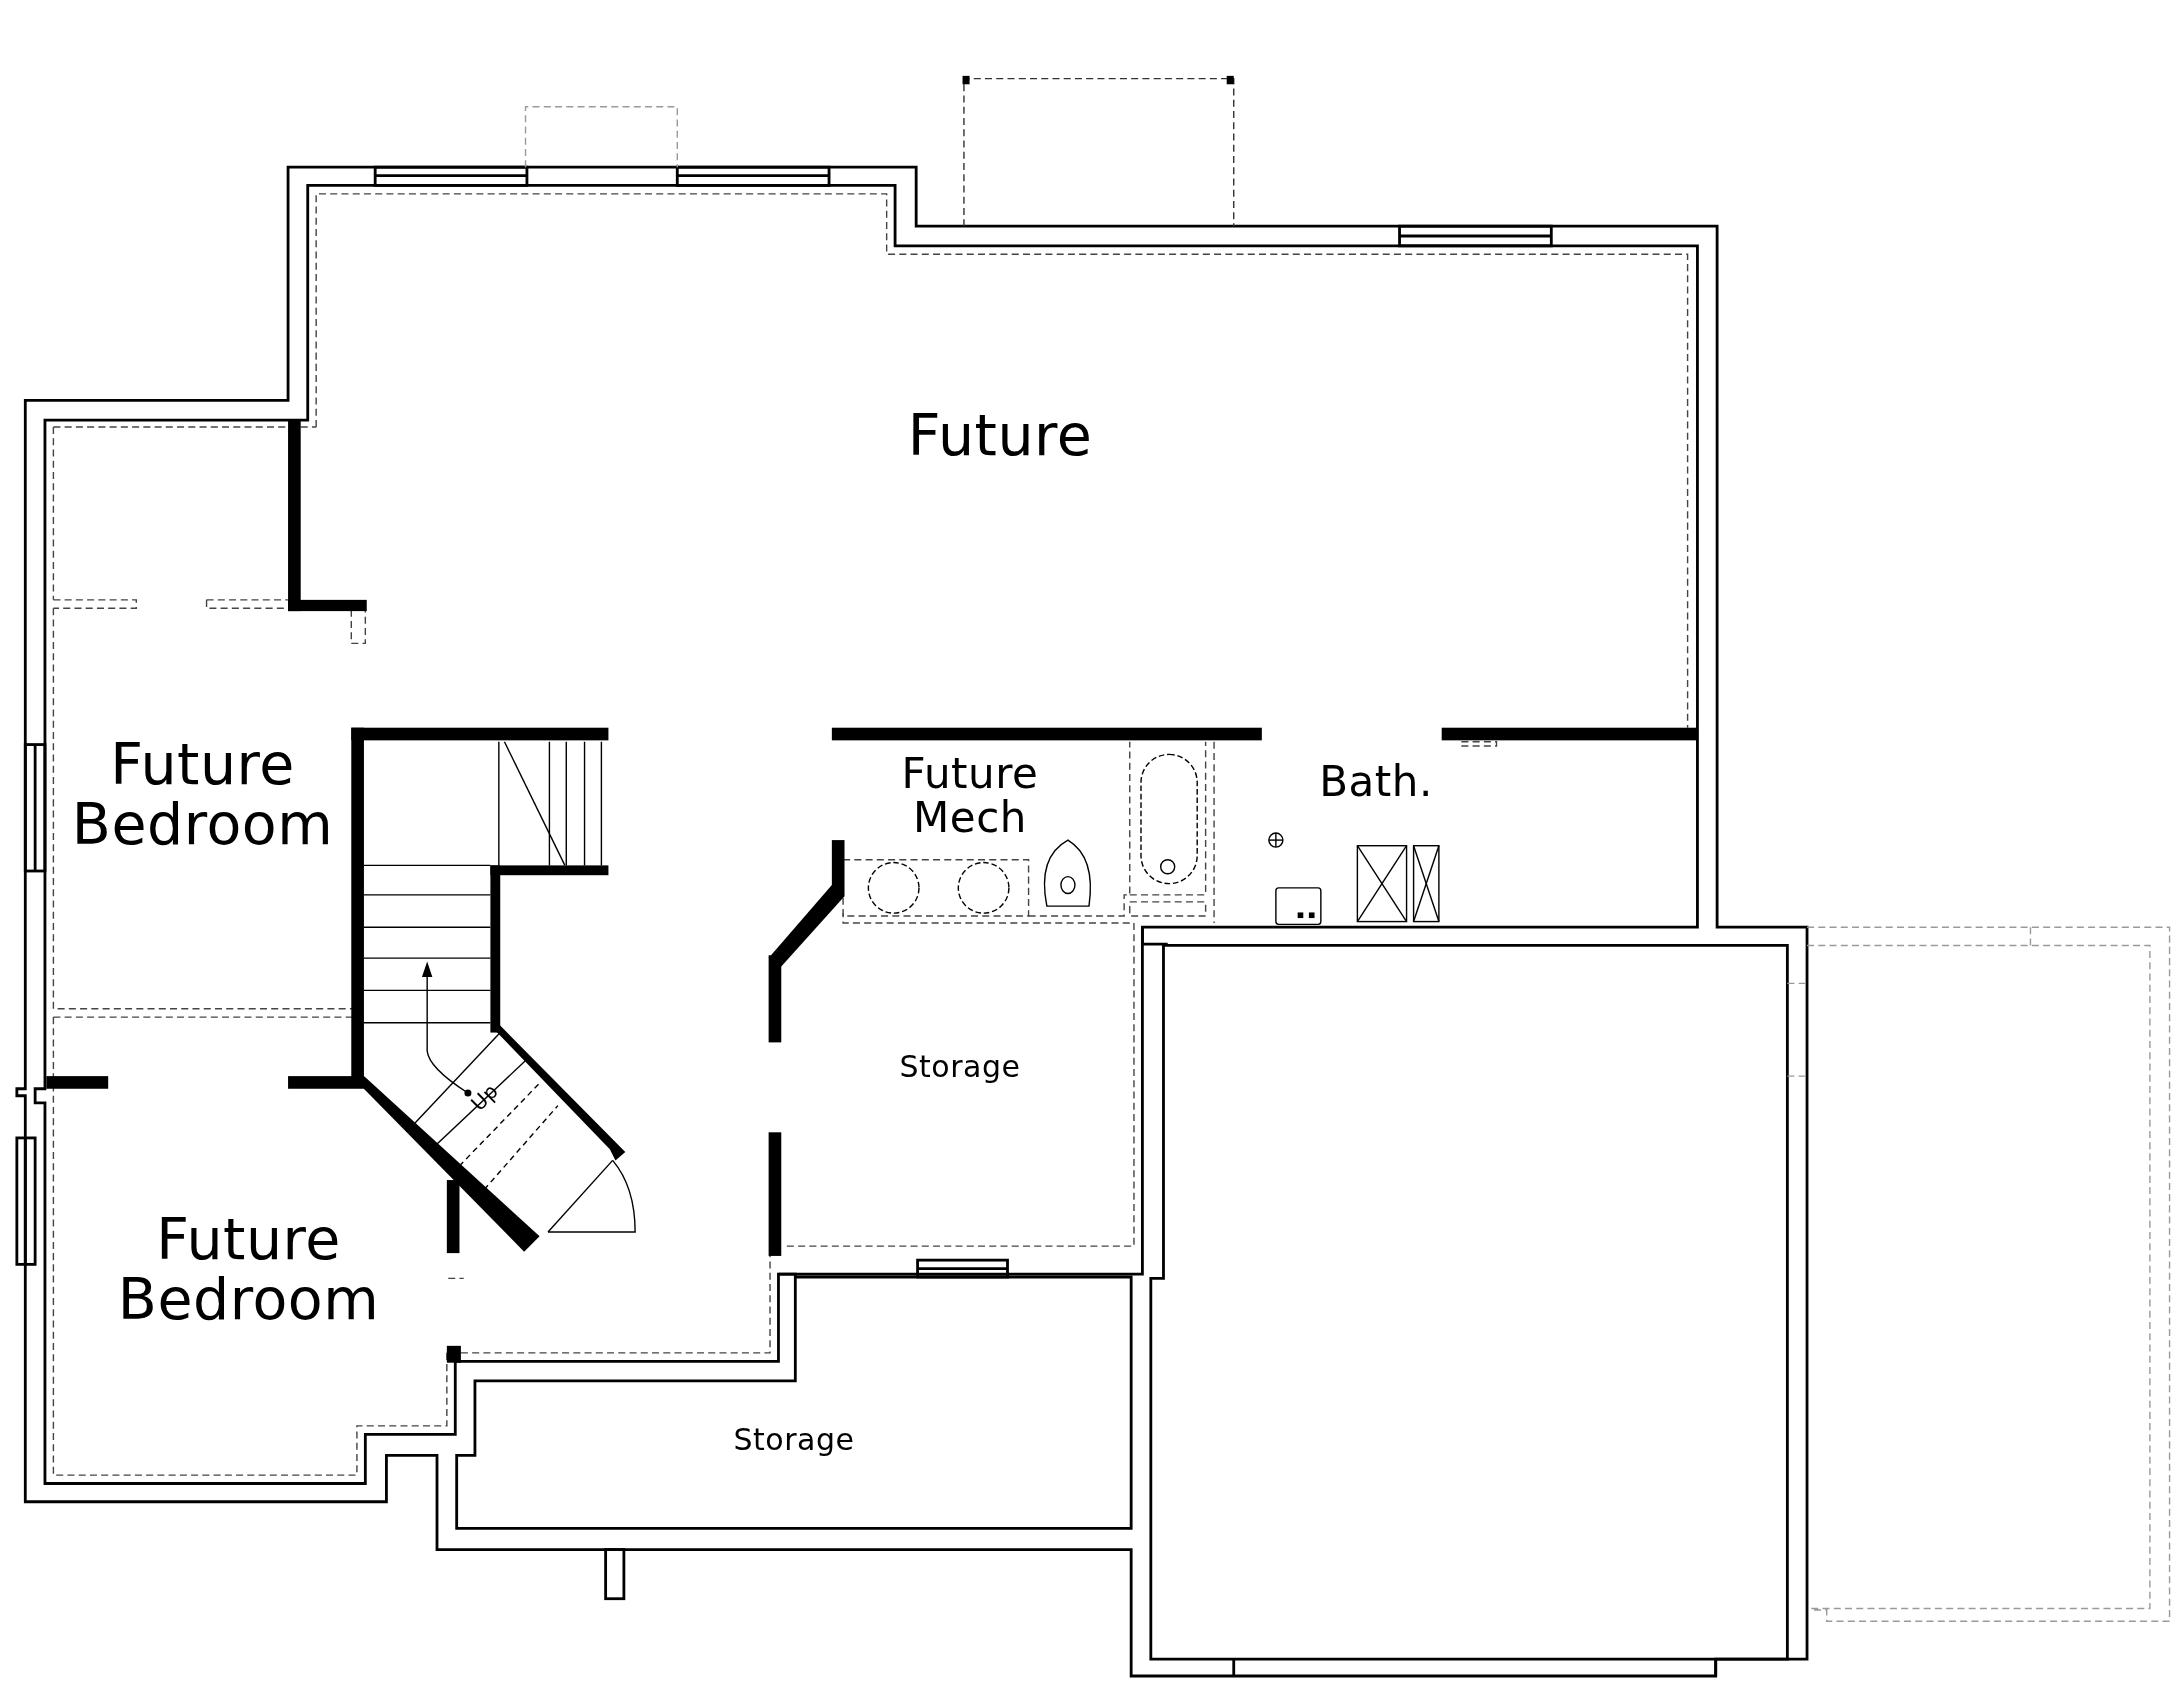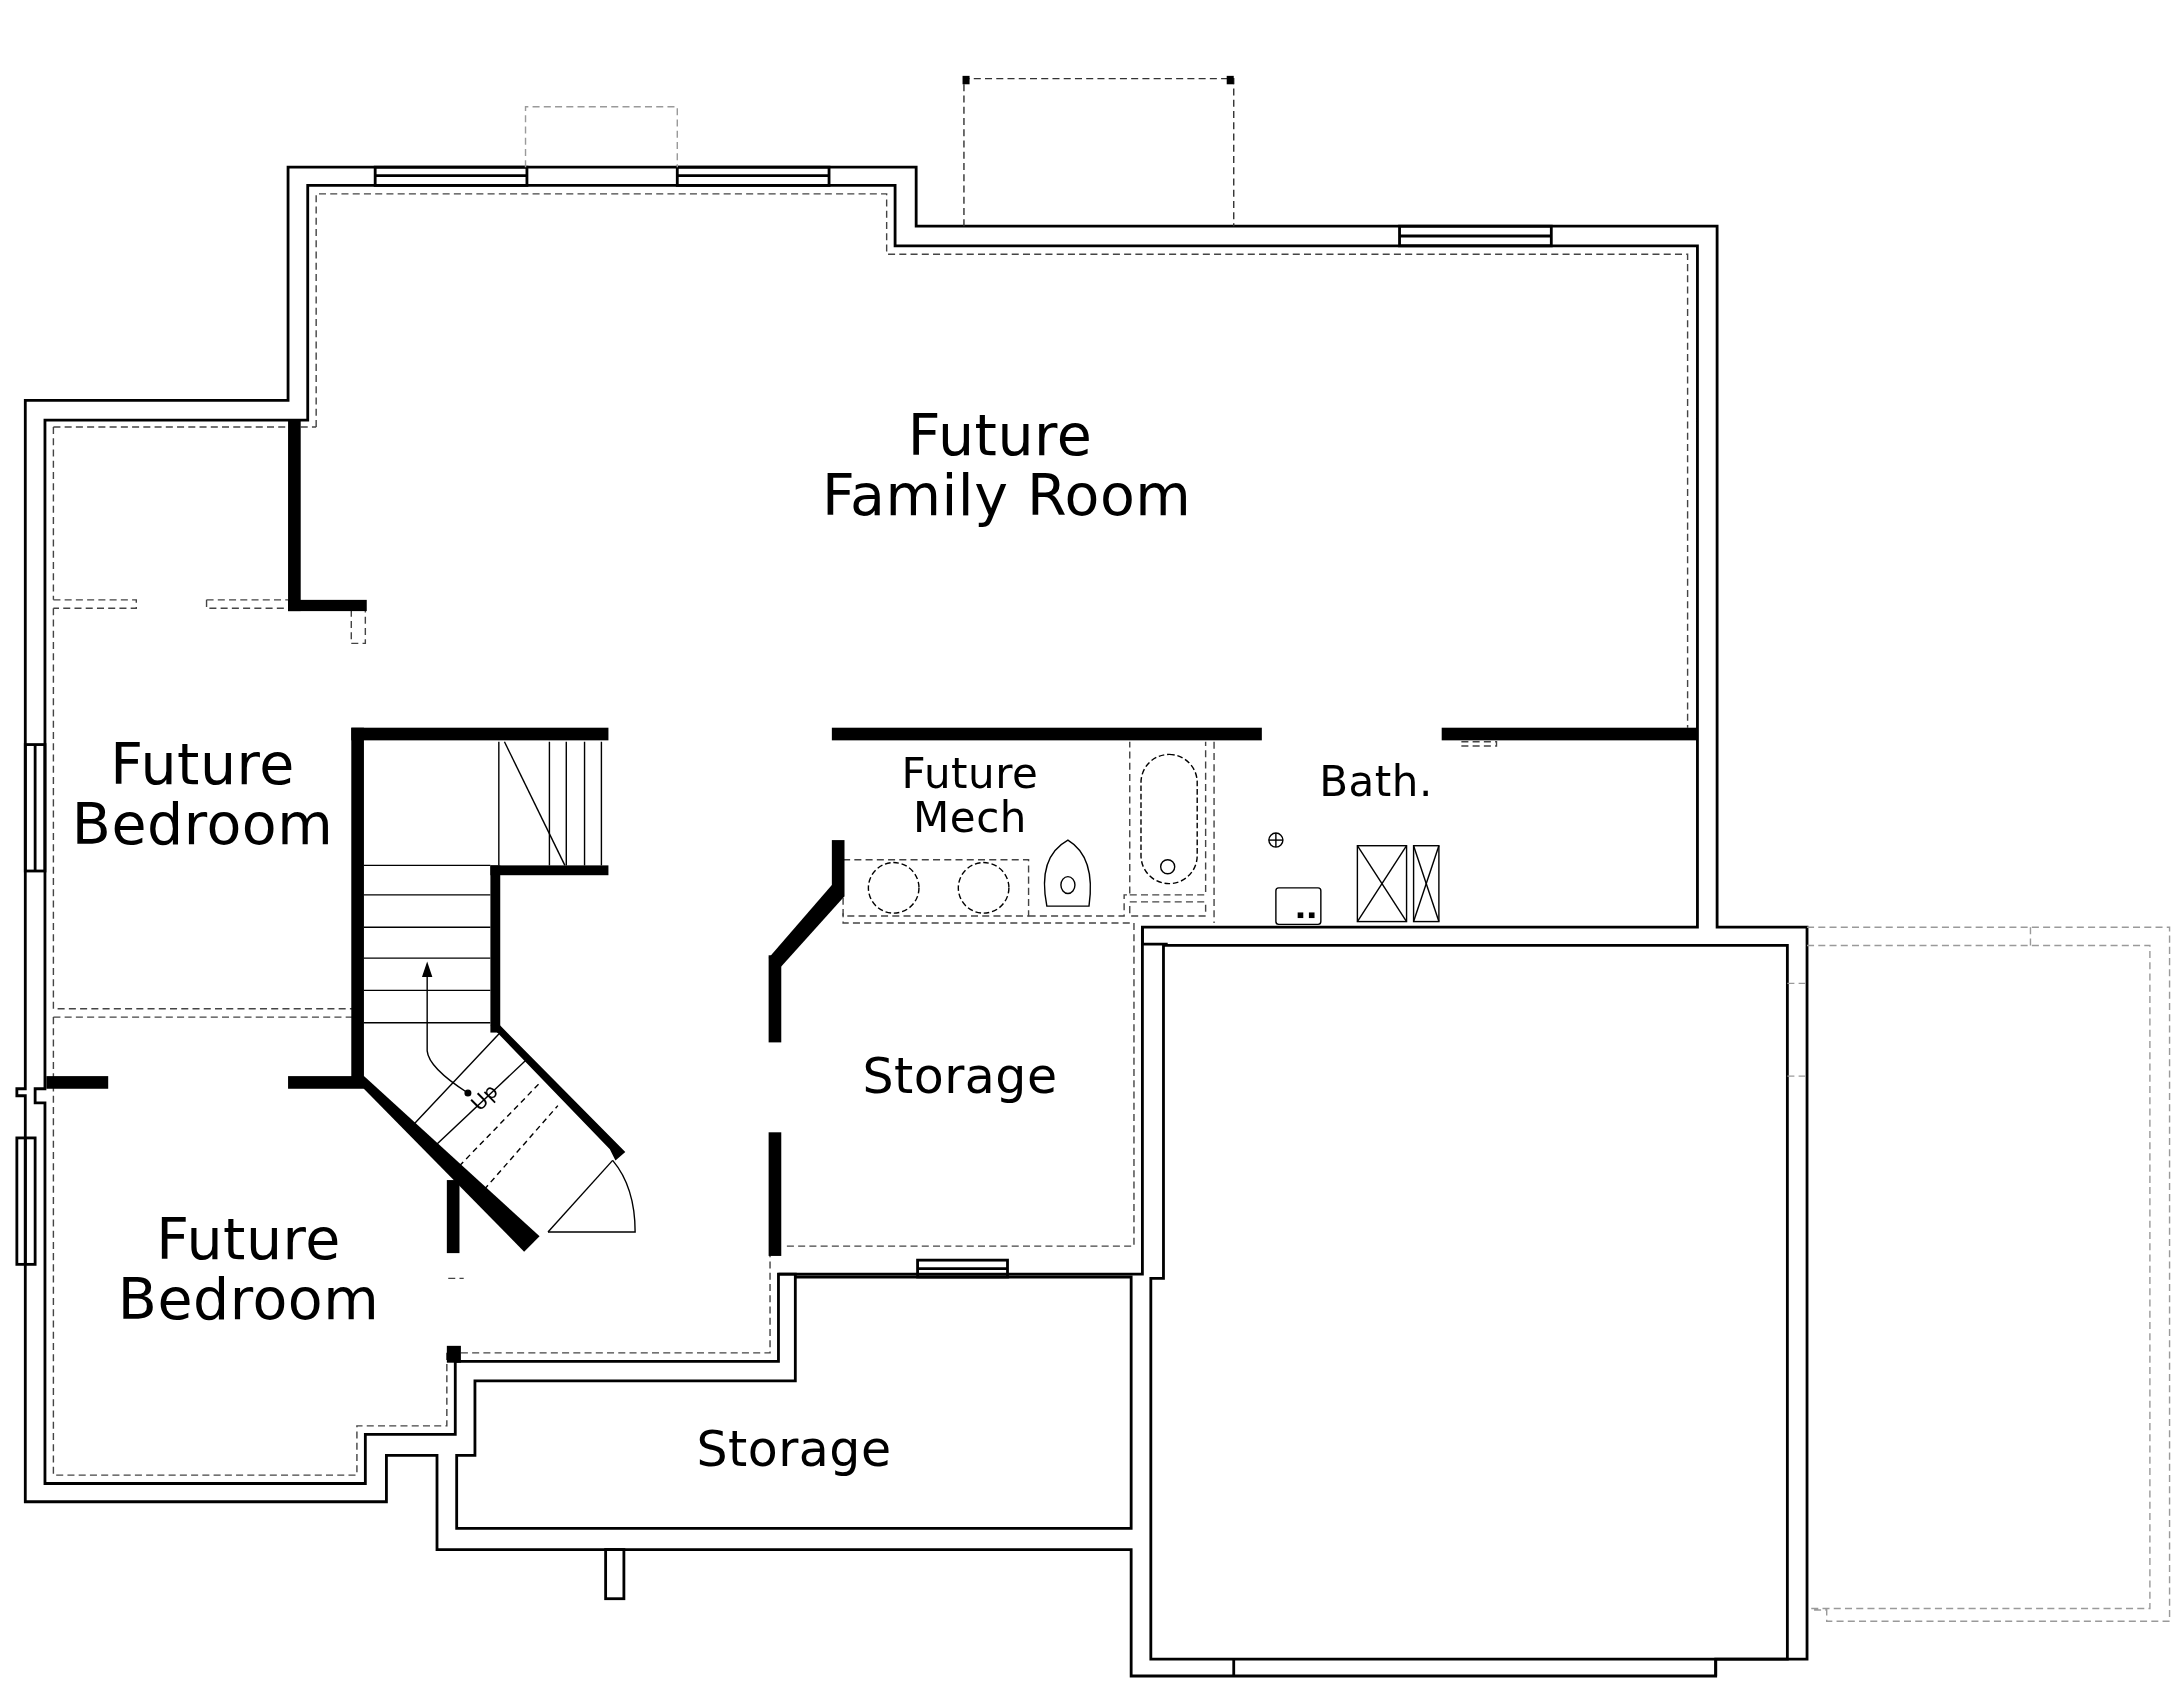--- a/index.html
+++ b/index.html
@@ -4,21 +4,21 @@
 <style>
   html, body { margin: 0; padding: 0; background: #ffffff; }
   body { width: 2178px; height: 1683px; position: relative; overflow: hidden;
          font-family: "Liberation Sans", "DejaVu Sans", sans-serif; }
   #plan { position: absolute; left: 0; top: 0; width: 2178px; height: 1683px; }
   .label { position: absolute; color: #000; text-align: center; line-height: 1.05;
            font-family: "DejaVu Sans", "Liberation Sans", sans-serif; white-space: nowrap;
            letter-spacing: 0.5px; }
   .lg { font-size: 57px; }
   .md { font-size: 42px; }
-  .sm { font-size: 49px; }
+  .sm { font-size: 30px; }
   .tiny { font-size: 20px; }
 </style>
 </head>
 <body>
 
 <svg id="plan" viewBox="0 0 1550 1198" preserveAspectRatio="none" xmlns="http://www.w3.org/2000/svg">
   <g fill="none" stroke="#000" stroke-width="2">
 
     <path d="M18,285 L205,285 L205,119 L652,119 L652,161 L1222,161 L1222,660 L1286,660 L1286,1181 L1221,1181 L1221,1193 L805,1193 L805,1103 L311,1103 L311,1036 L275,1036 L275,1069 L18,1069 L18,780 L12,780 L12,775 L18,775 Z"></path>
 
@@ -131,21 +131,20 @@
     <line x1="966" y1="602" x2="1001" y2="656"></line>
       <line x1="1001" y1="602" x2="966" y2="656"></line>
     <rect x="1006" y="602" width="18" height="54"></rect>
     <line x1="1006" y1="602" x2="1024" y2="656"></line>
       <line x1="1024" y1="602" x2="1006" y2="656"></line>
   </g>
 </svg>
 
 <div class="label lg" style="left:822px; top:406px; width:356px;">
   <div>Future</div>
-  <div>Family Room</div>
 </div>
 <div class="label lg" style="left:69px; top:735px; width:267px;">
   <div>Future</div>
   <div>Bedroom</div>
 </div>
 <div class="label lg" style="left:115px; top:1210px; width:267px;">
   <div>Future</div>
   <div>Bedroom</div>
 </div>
 <div class="label md" style="left:891px; top:752px; width:158px;">

